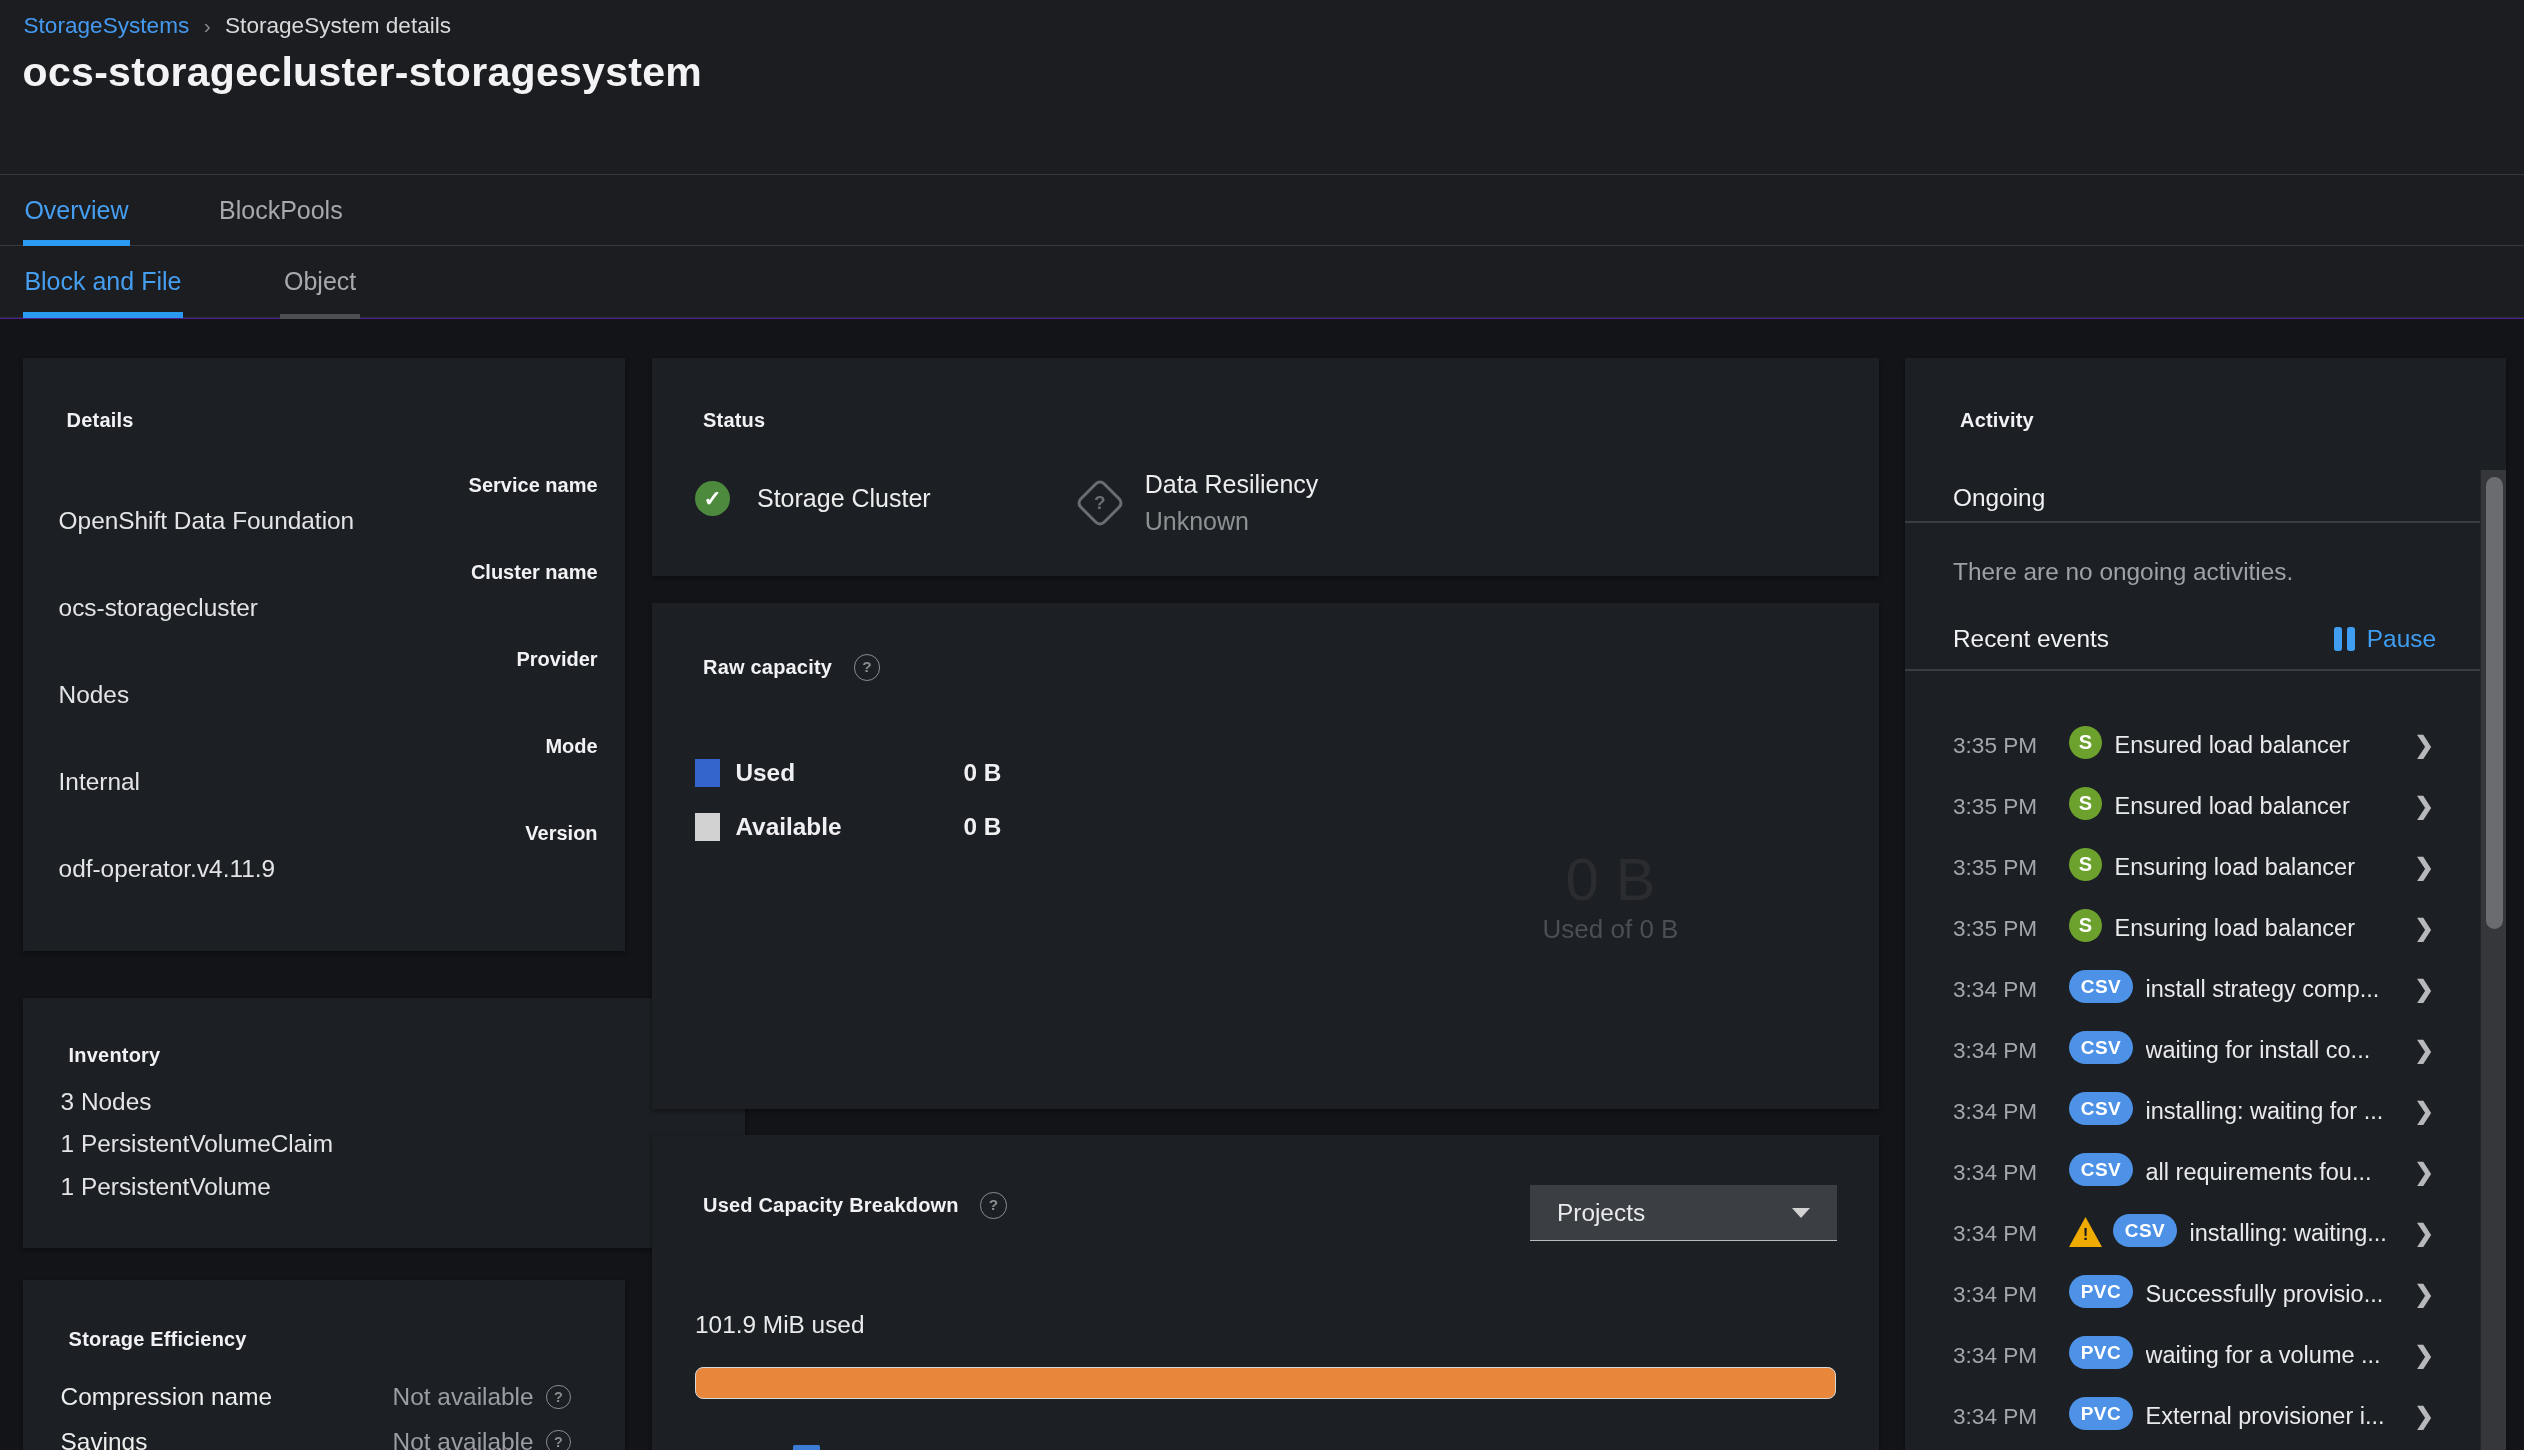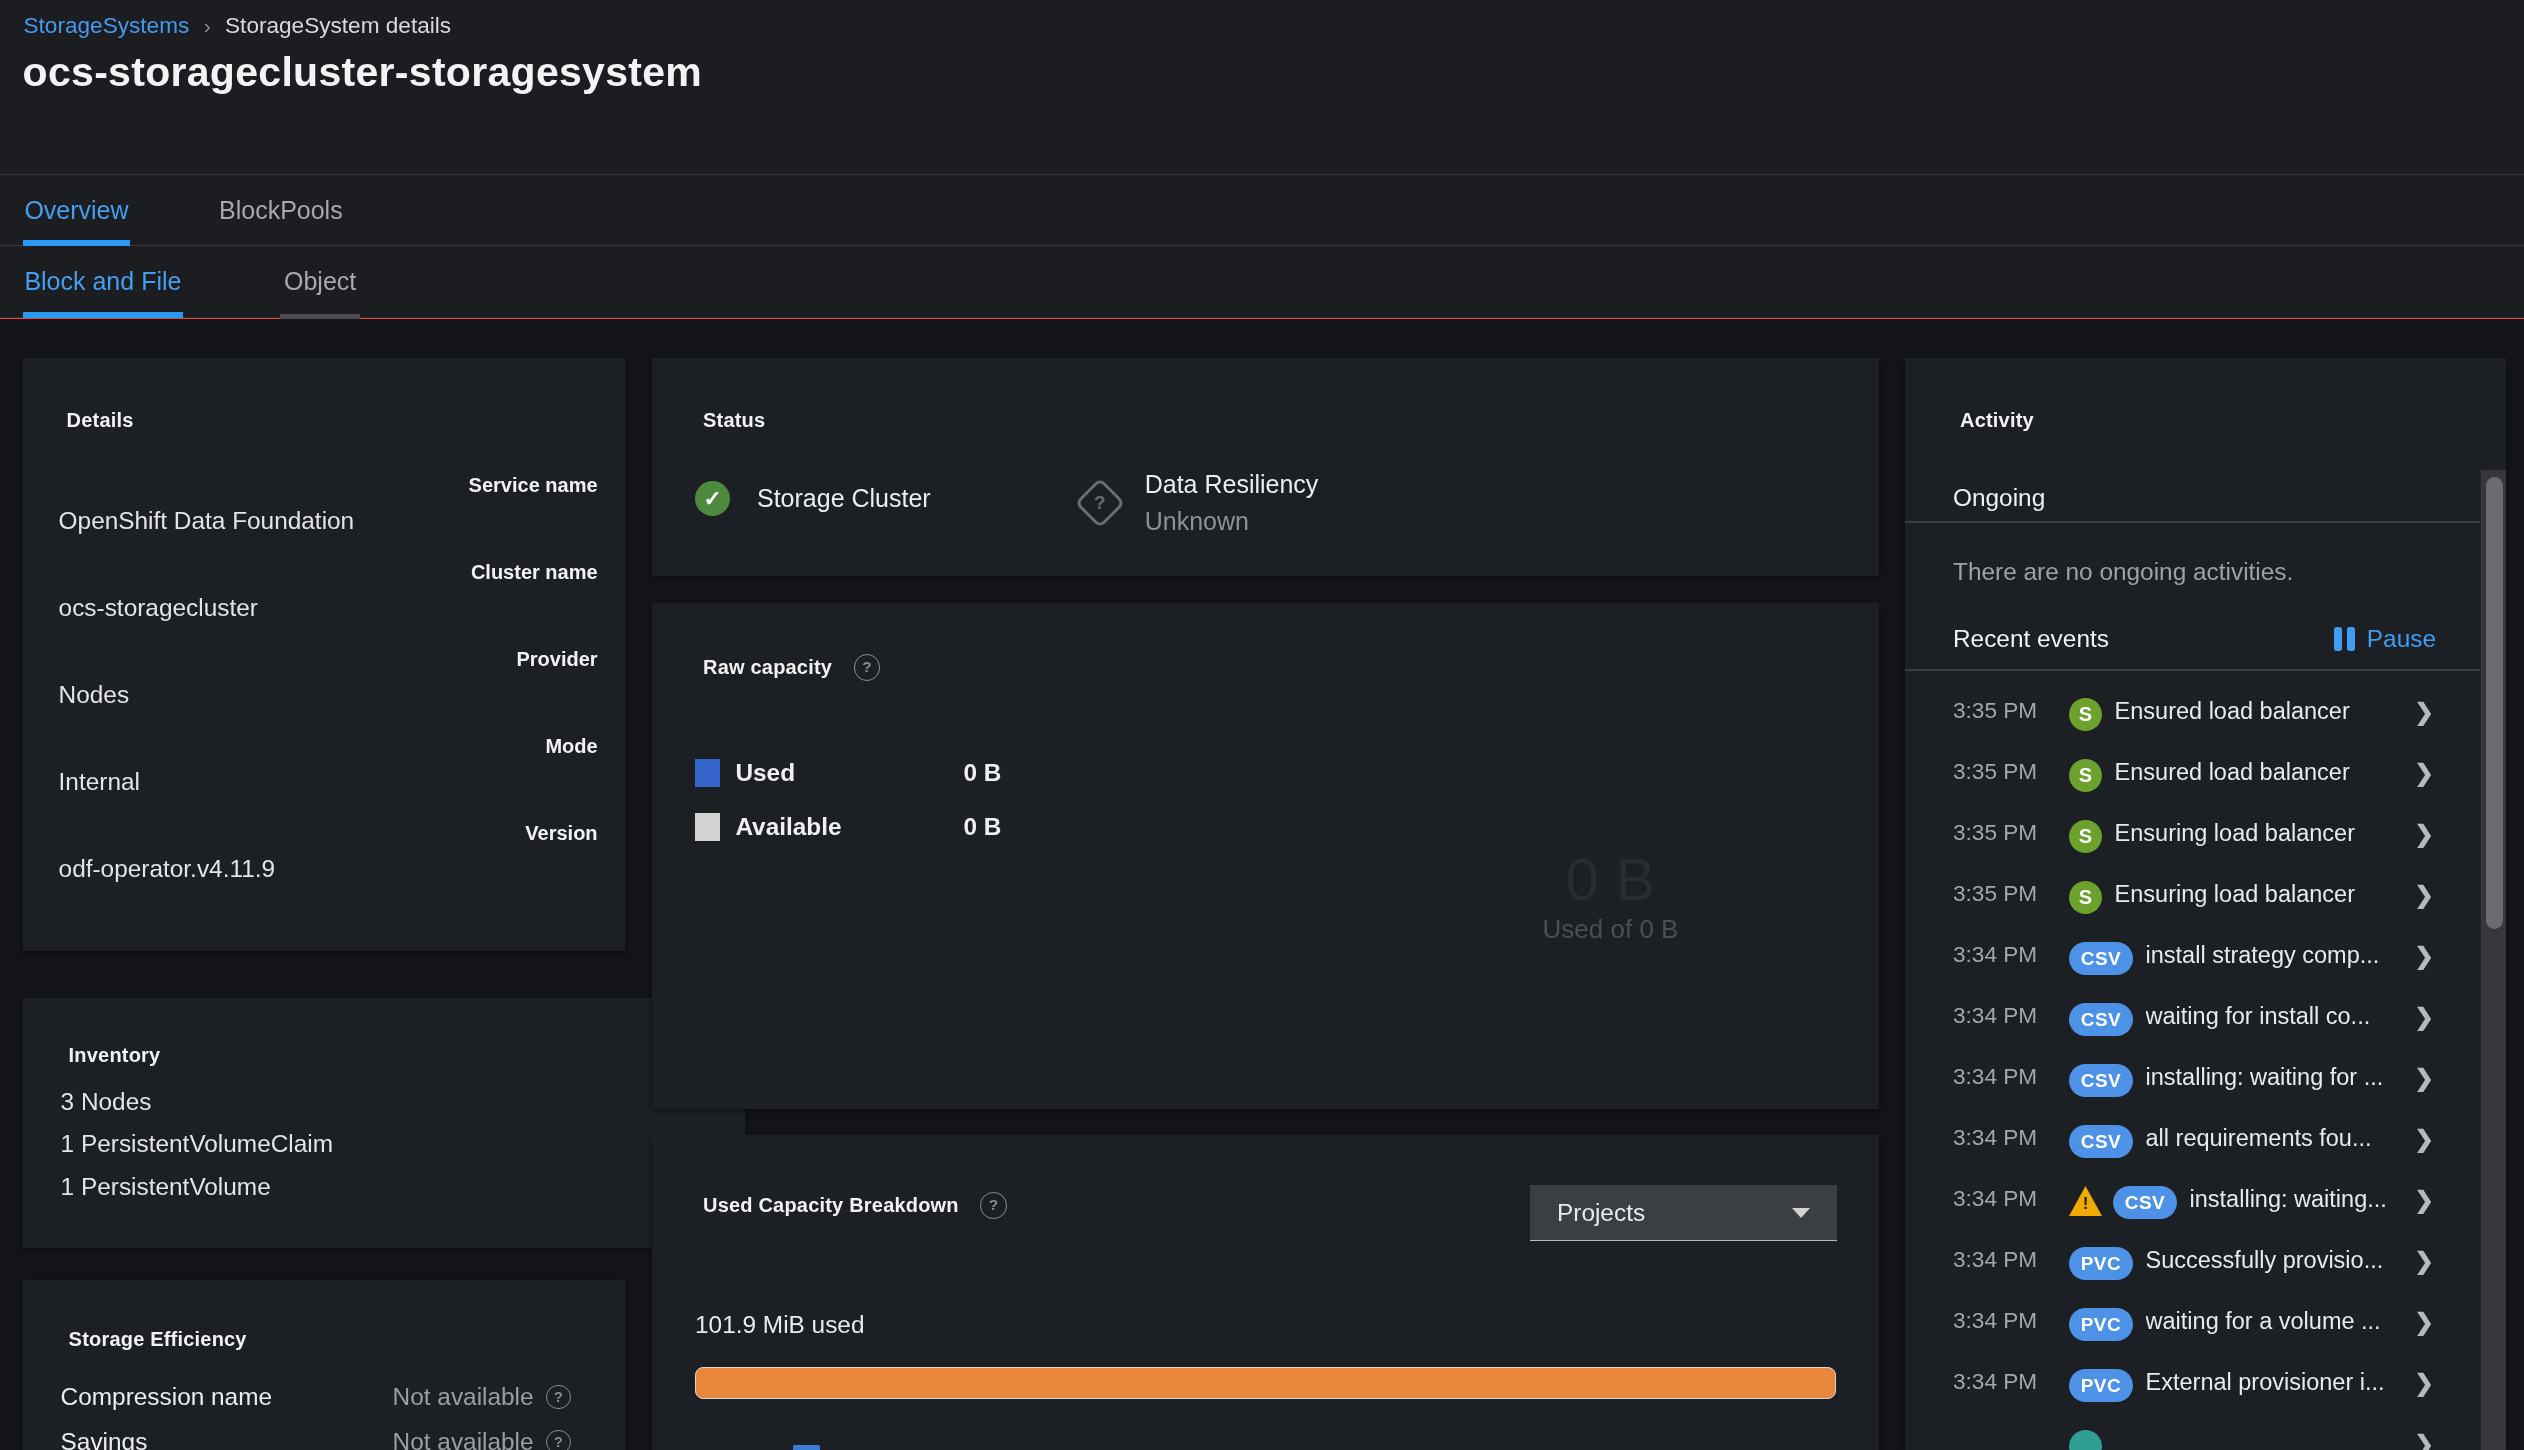--- a/index.html
+++ b/index.html
@@ -1,16 +1,16 @@
 <!DOCTYPE html>
 <html style="font-size:14.4px"><head>
 <meta charset="utf-8">
 <style>
   html,body{margin:0;padding:0;background:#0d0f12;}
-  .page{position:relative;width:2525px;height:1450px;background:#ef4444;overflow:hidden;
+  .page{position:relative;width:2525px;height:1450px;background:#4c1d95;overflow:hidden;
         font-family:"Liberation Sans",sans-serif;-webkit-font-smoothing:antialiased;}
 
   
   .page-header{position:absolute;top:0;left:0;right:0;height:174px;background:#1b1d21;
                border-bottom:0.9px solid #35383c;}
   .breadcrumb{position:absolute;left:23.5px;top:12.6px;font-size:22.6px;display:flex;align-items:center;}
   .bc-link{color:#459af0;text-decoration:none;cursor:pointer;}
   .bc-sep{color:#8a8d90;margin:0 14.4px;font-size:21px;}
   .bc-cur{color:#d8d9da;}
   .page-title{position:absolute;left:22.6px;top:49px;margin:0;font-size:41px;font-weight:600;
@@ -104,21 +104,21 @@
   .act-empty{position:absolute;left:48px;top:200px;font-size:24.4px;color:#9ea1a5;}
   .recent-row{position:absolute;left:48px;right:70px;top:267px;display:flex;align-items:center;
               justify-content:space-between;}
   .recent-label{font-size:24.4px;color:#f0f1f2;}
   .pause-btn{display:flex;align-items:center;gap:11.7px;cursor:pointer;}
   .pause-icon{display:flex;gap:5.4px;}
   .pause-icon i{display:block;width:8.1px;height:24.4px;background:#3f9ef2;border-radius:2.7px;}
   .pause-label{font-size:24.4px;color:#3f9ef2;}
 
   .events{position:absolute;left:0;right:0;top:340px;}
-  .ev-row{display:flex;align-items:flex-start;height:61px;padding:0 72px 0 48px;cursor:pointer;}
+  .ev-row{display:flex;align-items:flex-end;height:61px;padding:0 72px 0 48px;cursor:pointer;}
   .ev-time{width:86px;flex:none;color:#a3a6aa;font-size:22.6px;}
   .ev-badge{flex:none;margin-left:30px;color:#fff;font-weight:700;display:flex;align-items:center;
             justify-content:center;}
   .ev-badge.circle{width:33px;height:33px;border-radius:50%;font-size:20px;}
   .ev-badge.pill{height:33px;padding:0 11.7px;border-radius:17px;font-size:19px;letter-spacing:0.5px;}
   .warn-icon{flex:none;width:33px;height:30px;margin-left:30px;margin-right:-19px;position:relative;
              background:#f0ab00;clip-path:polygon(50% 0,100% 100%,0 100%);}
   .warn-icon i{position:absolute;left:0;right:0;bottom:1.8px;text-align:center;font-style:normal;
                color:#1b1d21;font-size:17px;font-weight:700;}
   .ev-row.has-warn .ev-badge{margin-left:30px;}

